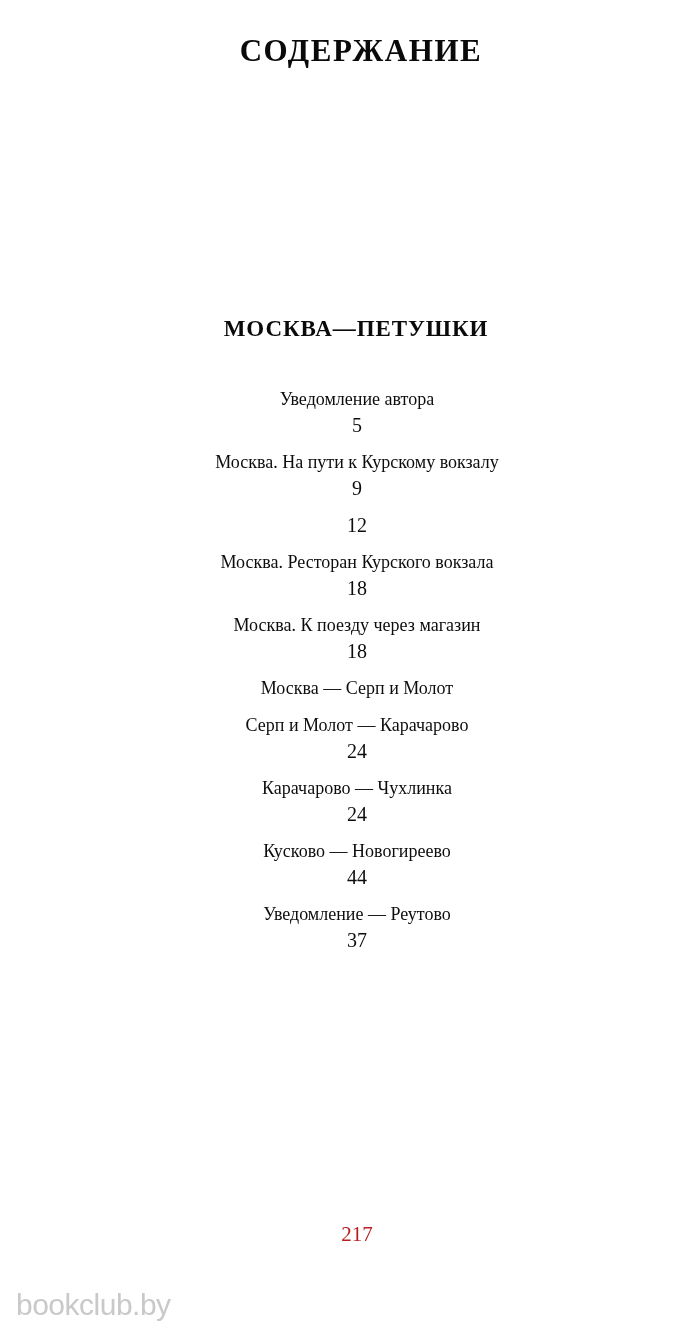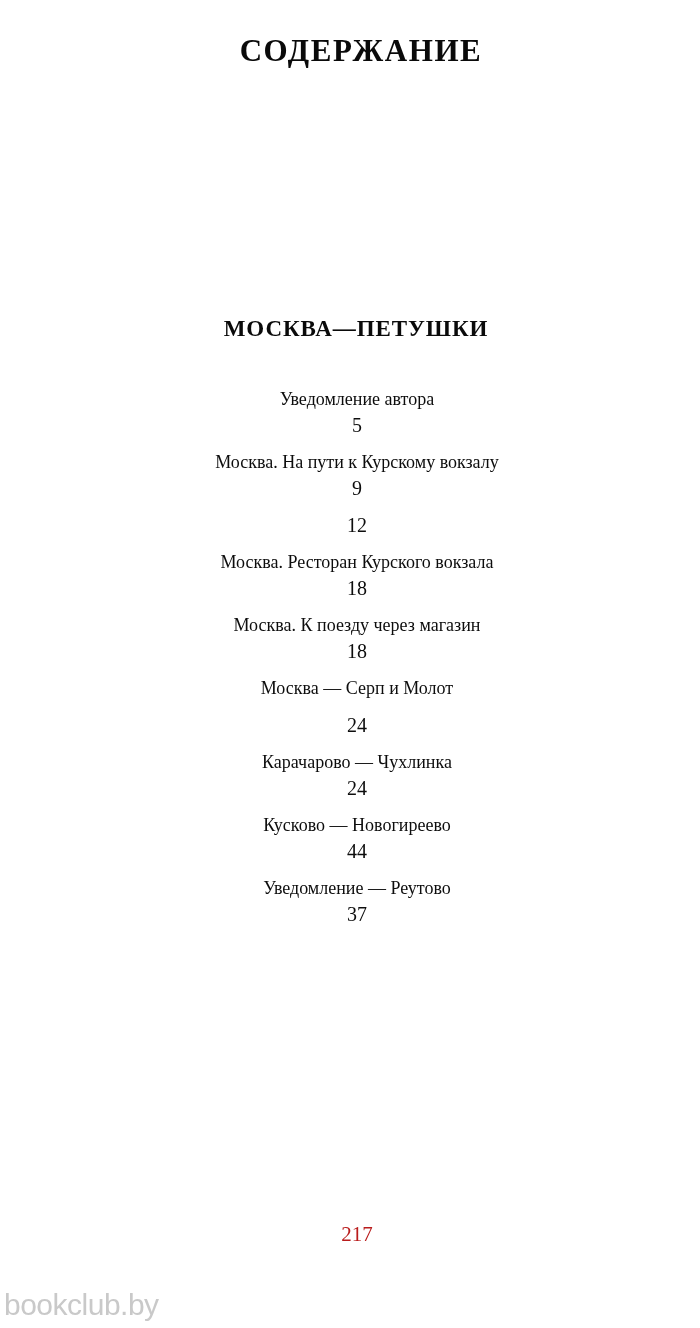--- a/index.html
+++ b/index.html
@@ -99,21 +99,21 @@
     font-family: "Liberation Serif", serif;
     font-size: 21px;
     color: #b91c1c;
     padding-left: 14px;
     box-sizing: border-box;
   }
 
   
   .watermark {
     position: absolute;
-    left: 4px;
+    left: 16px;
     top: 1288px;
     font-family: "Liberation Sans", sans-serif;
     font-size: 30px;
     letter-spacing: -0.5px;
     color: #c9c9c9;
     user-select: none;
   }
 </style>
 </head>
 <body>
@@ -148,20 +148,21 @@
     <div class="entry">
       <span class="entry-title">Москва. К поезду через магазин</span>
       <span class="entry-page">18</span>
     </div>
 
     <div class="entry">
       <span class="entry-title">Москва — Серп и Молот</span>
     </div>
 
     <div class="entry">
+      <span class="entry-title">Серп и Молот — Карачарово</span>
       <span class="entry-page">24</span>
     </div>
 
     <div class="entry">
       <span class="entry-title">Карачарово — Чухлинка</span>
       <span class="entry-page">24</span>
     </div>
 
 
     <div class="entry">

